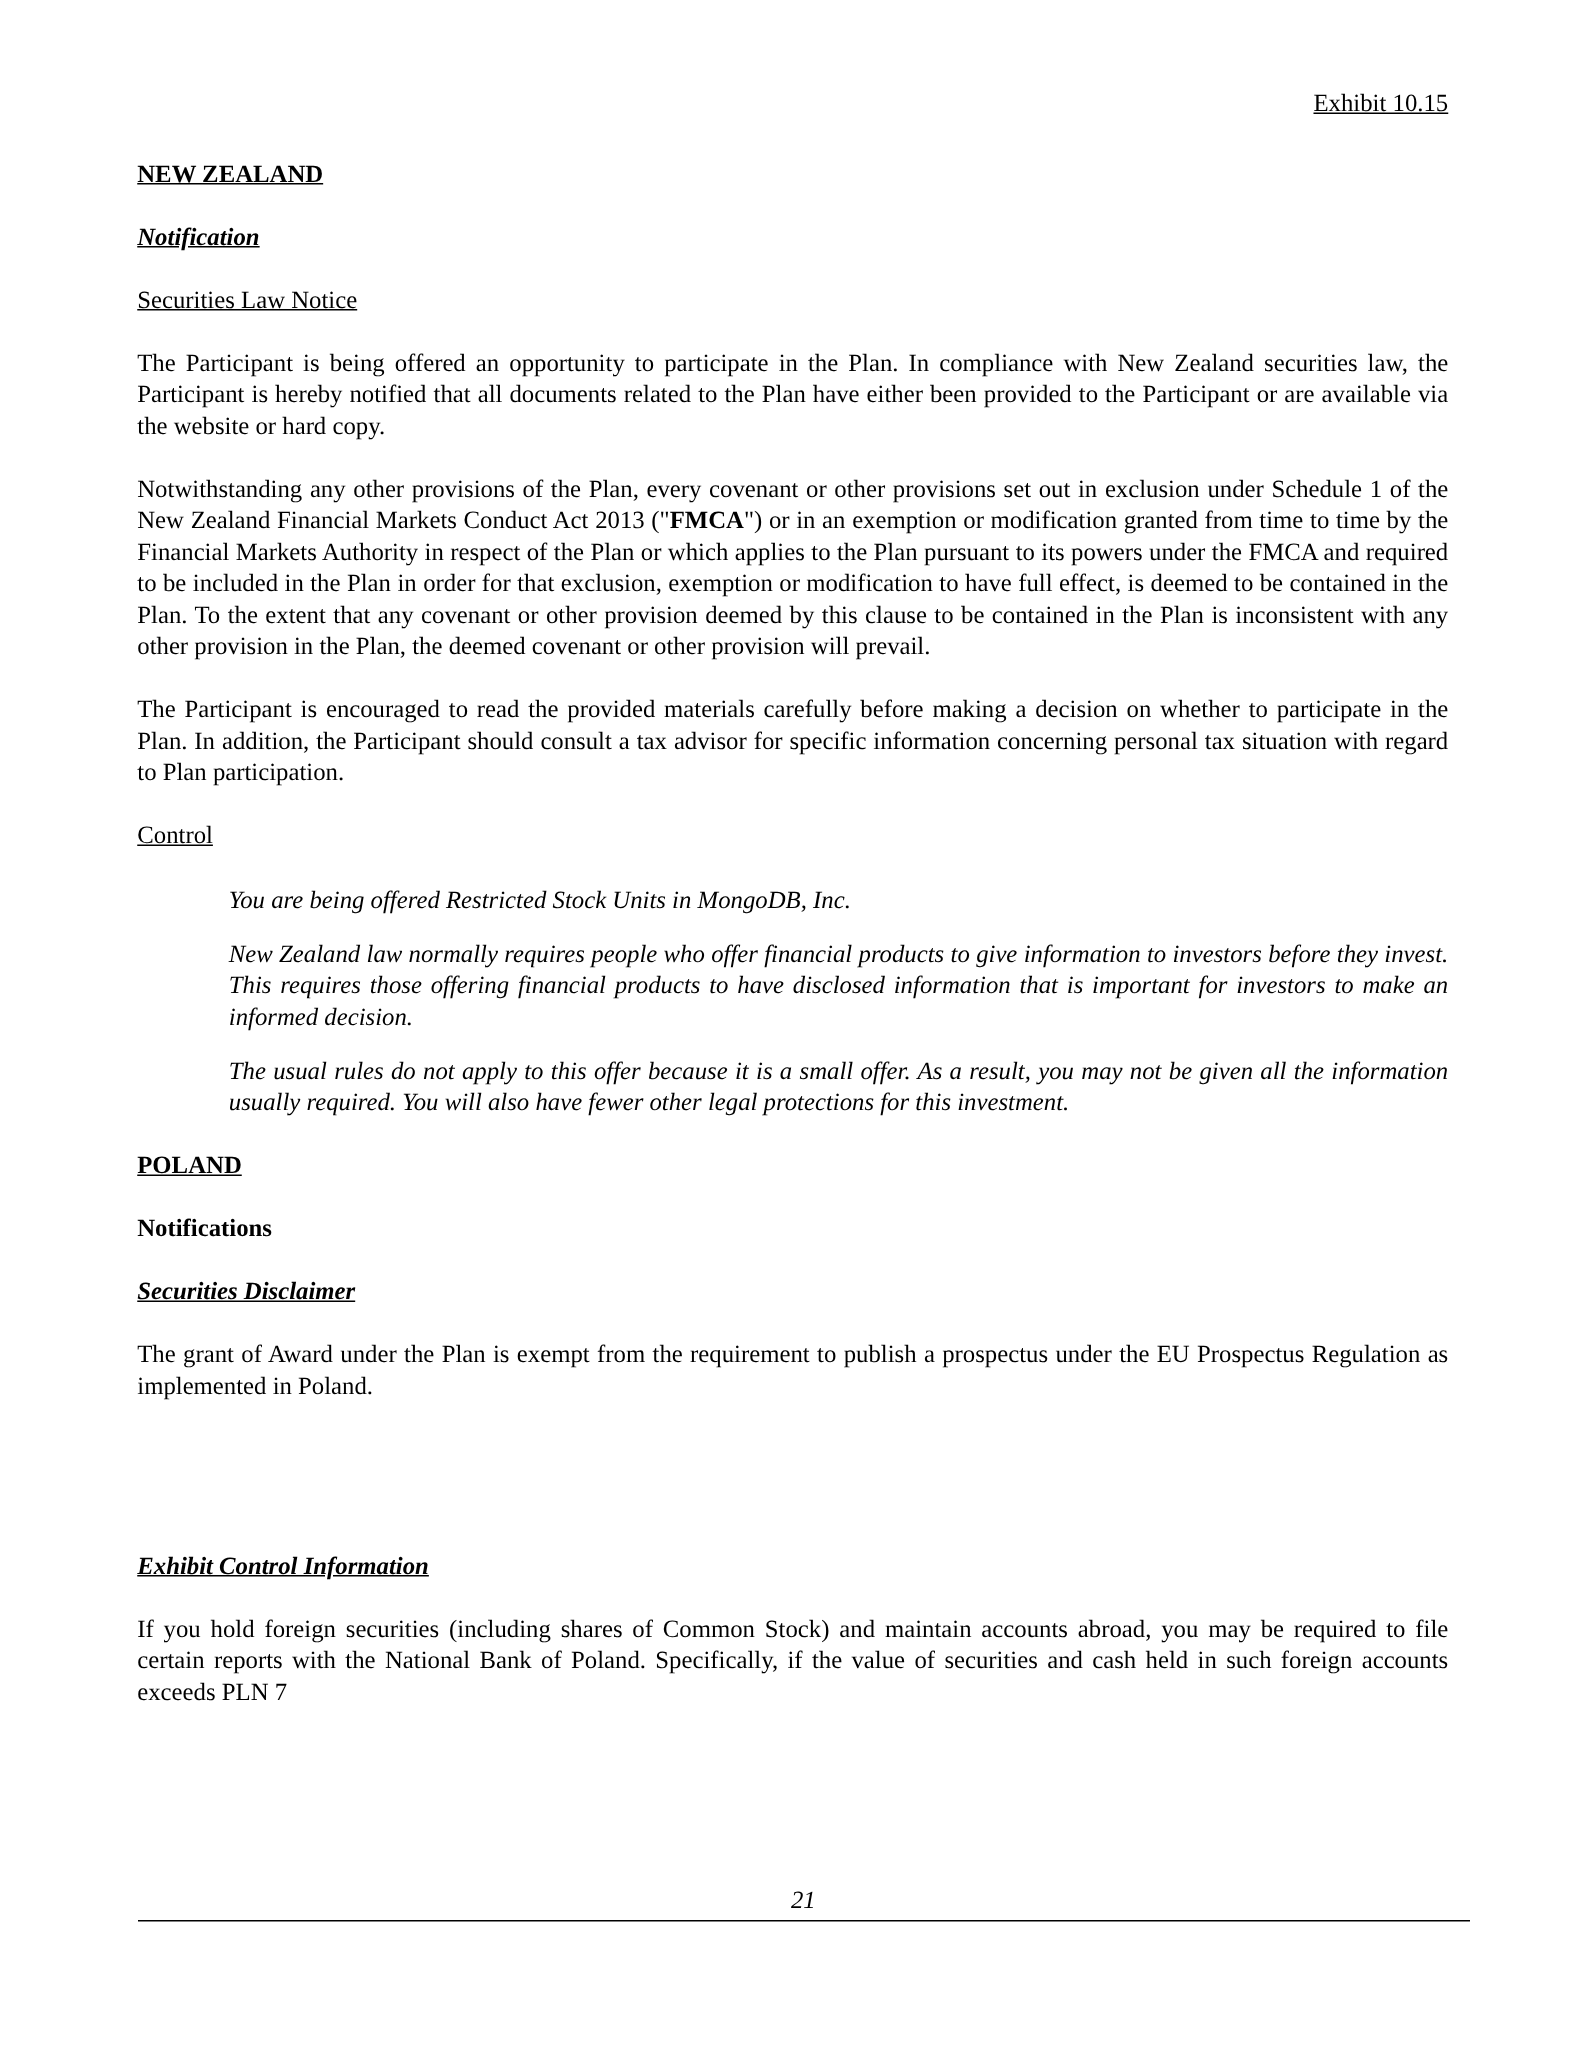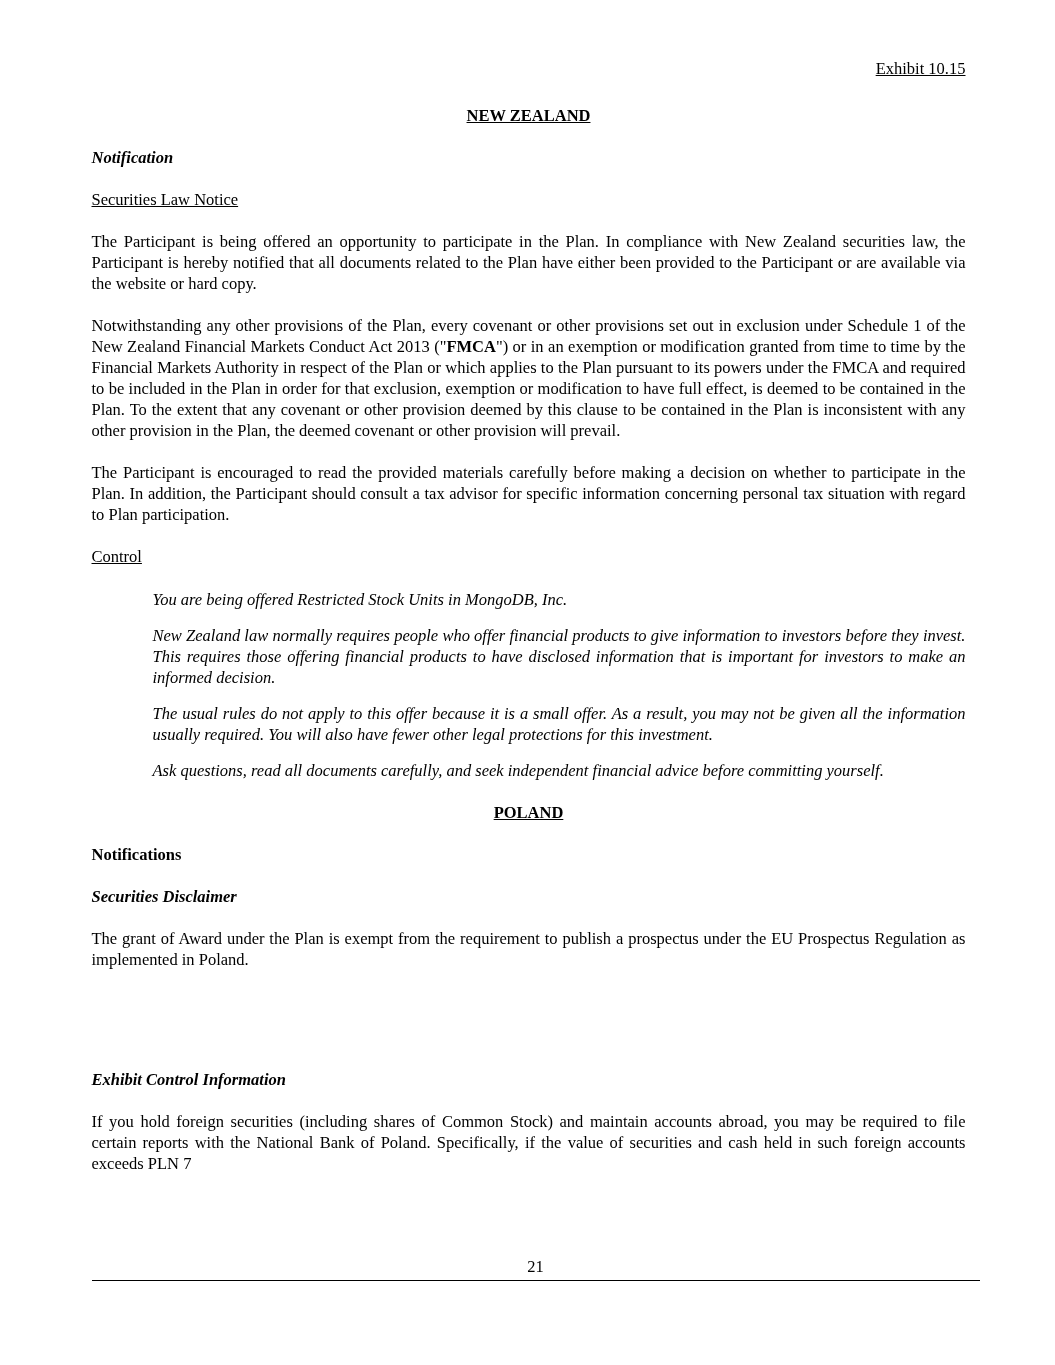--- a/index.html
+++ b/index.html
@@ -32,51 +32,52 @@
     margin: 21px 0 0 0;
     text-align: justify;
   }
   p.para-first {
     margin-top: 0;
   }
   h2.section-title {
     font-size: 16.5px;
     font-weight: bold;
     text-decoration: underline;
-    text-align: center;
     margin: 21px 0 0 0;
   }
   .subheading {
     font-size: 16.5px;
     font-weight: normal;
     margin: 21px 0 0 0;
   }
   .bold-italic {
     font-weight: bold;
     font-style: italic;
+    text-decoration: underline;
   }
   .bold-only {
     font-weight: bold;
   }
   p.quote {
     margin: 15px 0 0 61px;
     font-style: italic;
     text-align: justify;
   }
   p.quote-first {
     margin-top: 22px;
   }
   .big-gap {
     margin-top: 99px;
   }
   .footer {
     position: absolute;
     left: 64px;
     right: 48px;
     top: 1256px;
+    font-style: italic;
   }
   .page-number {
     text-align: center;
     margin-bottom: 3px;
   }
   hr.footer-rule {
     border: none;
     border-top: 1px solid #000000;
     margin: 0;
     height: 0;
@@ -104,21 +105,20 @@
 
   <p class="para"><span>Notwithstanding any other provisions of the Plan, every covenant or other provisions set out in exclusion under Schedule 1 of the New Zealand Financial Markets Conduct Act 2013 ("</span><b>FMCA</b><span>") or in an exemption or modification granted from time to time by the Financial Markets Authority in respect of the Plan or which applies to the Plan pursuant to its powers under the FMCA and required to be included in the Plan in order for that exclusion, exemption or modification to have full effect, is deemed to be contained in the Plan.  To the extent that any covenant or other provision deemed by this clause to be contained in the Plan is inconsistent with any other provision in the Plan, the deemed covenant or other provision will prevail.</span></p>
 
   <p class="para">The Participant is encouraged to read the provided materials carefully before making a decision on whether to participate in the Plan. In addition, the Participant should consult a tax advisor for specific information concerning personal tax situation with regard to Plan participation.</p>
 
   <h4 class="subheading underline">Control</h4>
 
   <p class="quote quote-first">You are being offered Restricted Stock Units in MongoDB, Inc.</p>
   <p class="quote">New Zealand law normally requires people who offer financial products to give information to investors before they invest. This requires those offering financial products to have disclosed information that is important for investors to make an informed decision.</p>
   <p class="quote">The usual rules do not apply to this offer because it is a small offer. As a result, you may not be given all the information usually required. You will also have fewer other legal protections for this investment.</p>
-  <p class="quote">Ask questions, read all documents carefully, and seek independent financial advice before committing yourself.</p>
 
   <h2 class="section-title">POLAND</h2>
 
   <h3 class="subheading bold-only">Notifications</h3>
 
   <h3 class="subheading bold-italic">Securities Disclaimer</h3>
 
   <p class="para">The grant of Award under the Plan is exempt from the requirement to publish a prospectus under the EU Prospectus Regulation as implemented in Poland.</p>
 
   <h3 class="subheading bold-italic big-gap">Exhibit Control Information</h3>

